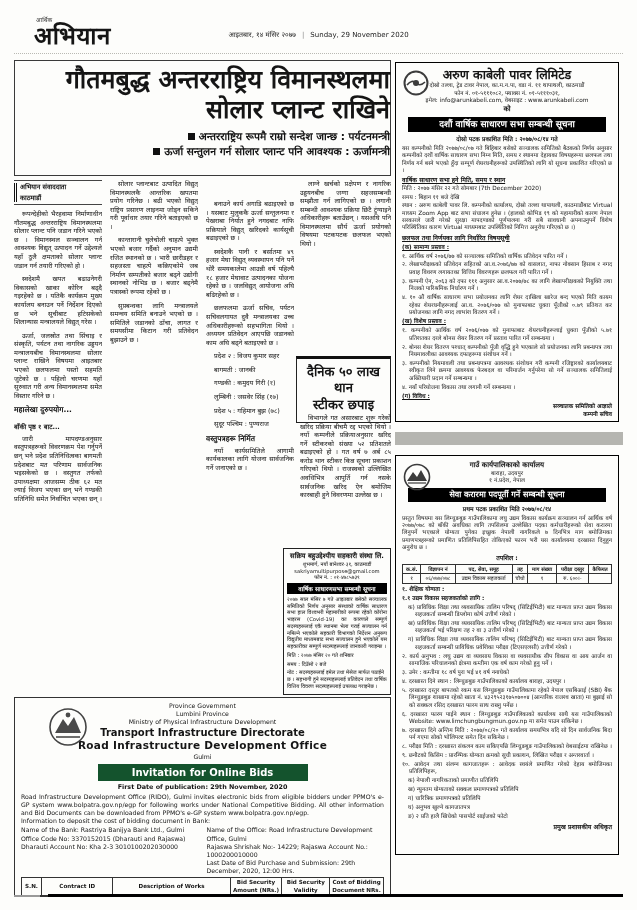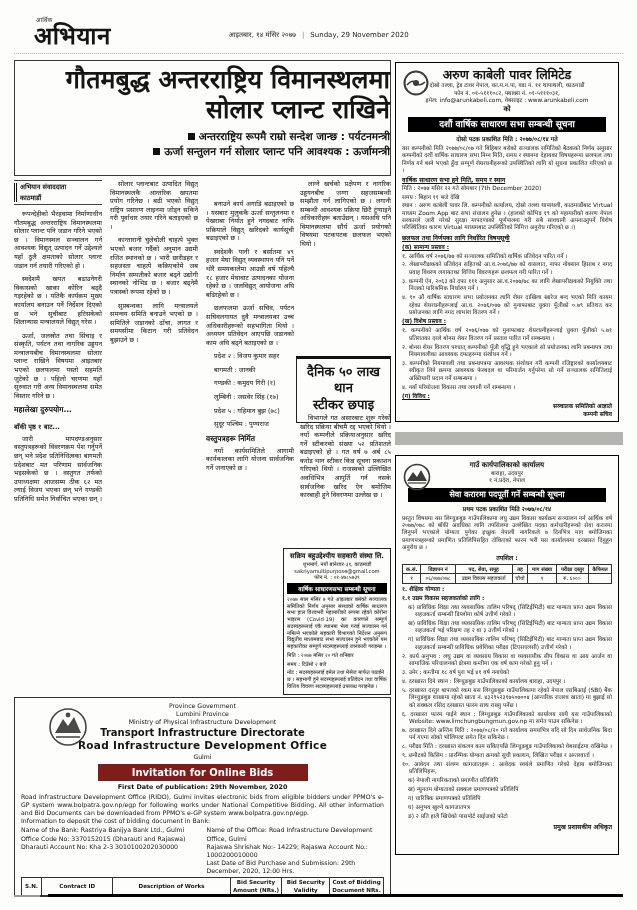--- a/index.html
+++ b/index.html
@@ -72,21 +72,21 @@
   
   .lim-table, .tender-table { border-collapse:collapse; width:100%; margin:2px 0; }
   .lim-table th, .lim-table td { border:1px solid #333; font-size:5.2px; padding:1px 1.5px; text-align:center; }
   .tap { text-align:center; font-weight:bold; font-size:6.2px; margin-top:2px; }
   .lim-sig { text-align:right; font-weight:bold; font-size:6.2px; margin-top:3px; }
   
   .tender-box { position:absolute; left:14px; top:697px; width:377px; height:200px; border:1px solid #333; padding:4px 6px; font-size:6.2px; line-height:1.3; overflow:hidden; }
   .t-center { text-align:center; }
   .t-office { text-align:center; font-weight:bold; font-size:10.5px; letter-spacing:.3px; }
   .t-dir { text-align:center; font-weight:bold; font-size:10px; }
-  .t-banner { background:#7f1d1d; color:#fff; font-weight:bold; text-align:center; font-size:10px; padding:2px 0; width:210px; margin:3px auto 2px; }
+  .t-banner { background:#14532d; color:#fff; font-weight:bold; text-align:center; font-size:10px; padding:2px 0; width:210px; margin:3px auto 2px; }
   .t-pub { text-align:center; font-weight:bold; font-size:6.4px; margin-bottom:2px; }
   .t-cols { display:flex; gap:8px; margin-top:1px; }
   .t-cols > div { flex:1; }
   .tender-table th, .tender-table td { border:1px solid #333; font-size:5.6px; padding:1.5px 2px; text-align:center; vertical-align:middle; }
   .tender-table td.desc { text-align:left; }
   .gov-emblem { position:absolute; left:32px; top:8px; }
   
   .bottom-rule { position:absolute; left:48px; top:894px; width:575px; height:3px; background:#000; }
   .bottom-dash { position:absolute; left:14px; top:895px; width:26px; height:2px; background:#999; }
 </style>

